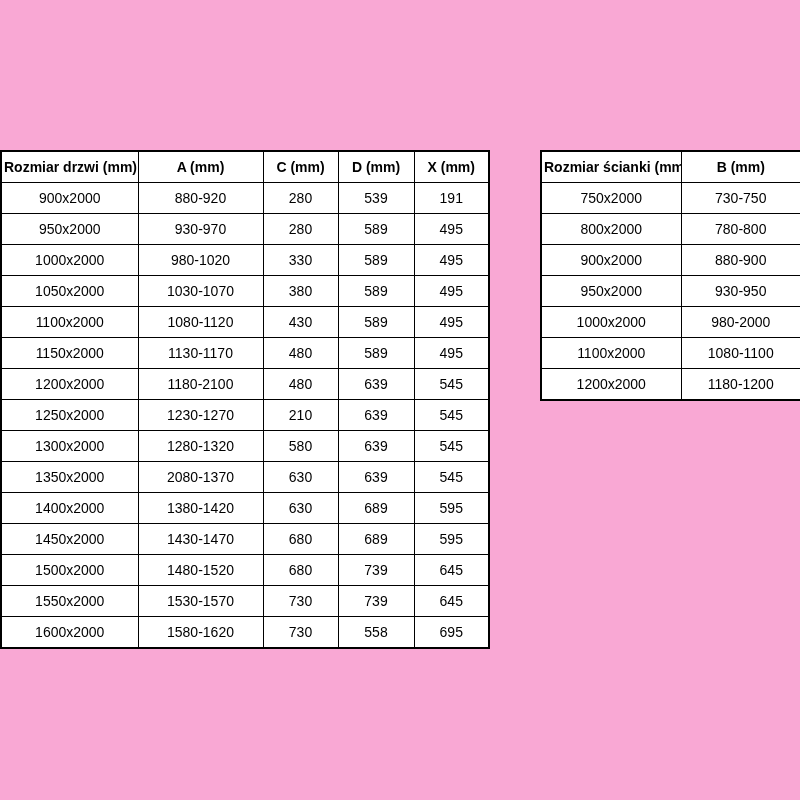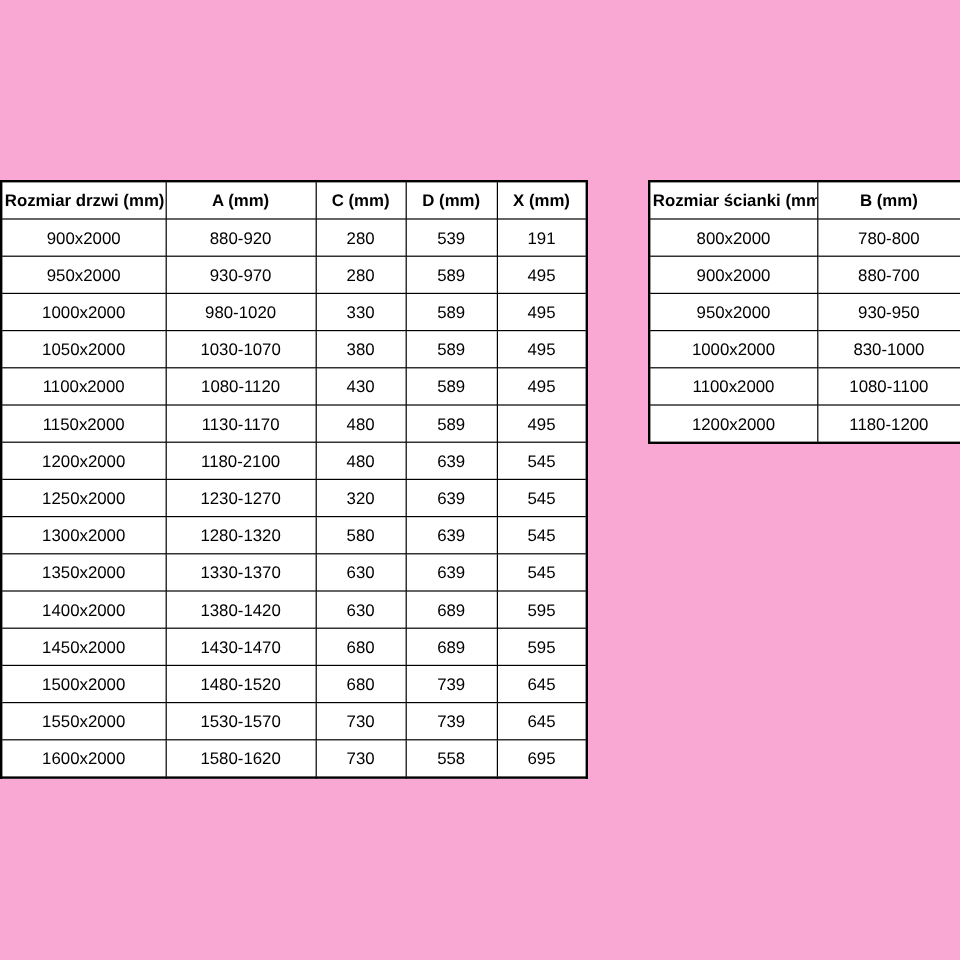--- a/index.html
+++ b/index.html
@@ -116,34 +116,34 @@
         <tr>
           <td>1200x2000</td>
           <td>1180-2100</td>
           <td>480</td>
           <td>639</td>
           <td>545</td>
         </tr>
         <tr>
           <td>1250x2000</td>
           <td>1230-1270</td>
-          <td>320</td>
+          <td>210</td>
           <td>639</td>
           <td>545</td>
         </tr>
         <tr>
           <td>1300x2000</td>
           <td>1280-1320</td>
           <td>580</td>
           <td>639</td>
           <td>545</td>
         </tr>
         <tr>
           <td>1350x2000</td>
-          <td>1330-1370</td>
+          <td>2080-1370</td>
           <td>630</td>
           <td>639</td>
           <td>545</td>
         </tr>
         <tr>
           <td>1400x2000</td>
           <td>1380-1420</td>
           <td>630</td>
           <td>689</td>
           <td>595</td>
@@ -184,34 +184,38 @@
         <col style="width: 120px;">
       </colgroup>
       <thead>
         <tr>
           <th>Rozmiar ścianki (mm)</th>
           <th>B (mm)</th>
         </tr>
       </thead>
       <tbody>
         <tr>
+          <td>750x2000</td>
+          <td>730-750</td>
+        </tr>
+        <tr>
           <td>800x2000</td>
           <td>780-800</td>
         </tr>
         <tr>
           <td>900x2000</td>
-          <td>880-700</td>
+          <td>880-900</td>
         </tr>
         <tr>
           <td>950x2000</td>
           <td>930-950</td>
         </tr>
         <tr>
           <td>1000x2000</td>
-          <td>830-1000</td>
+          <td>980-2000</td>
         </tr>
         <tr>
           <td>1100x2000</td>
           <td>1080-1100</td>
         </tr>
         <tr>
           <td>1200x2000</td>
           <td>1180-1200</td>
         </tr>
       </tbody>

